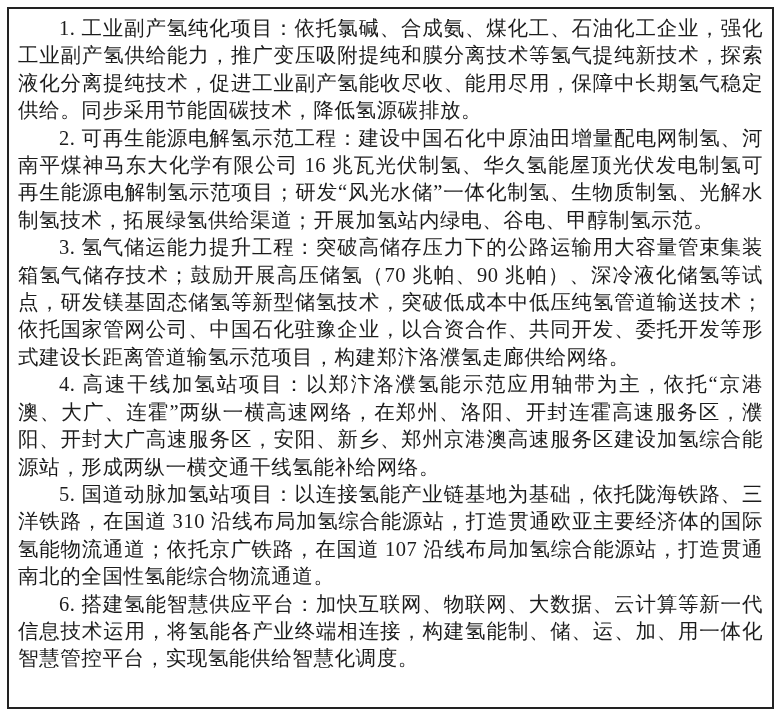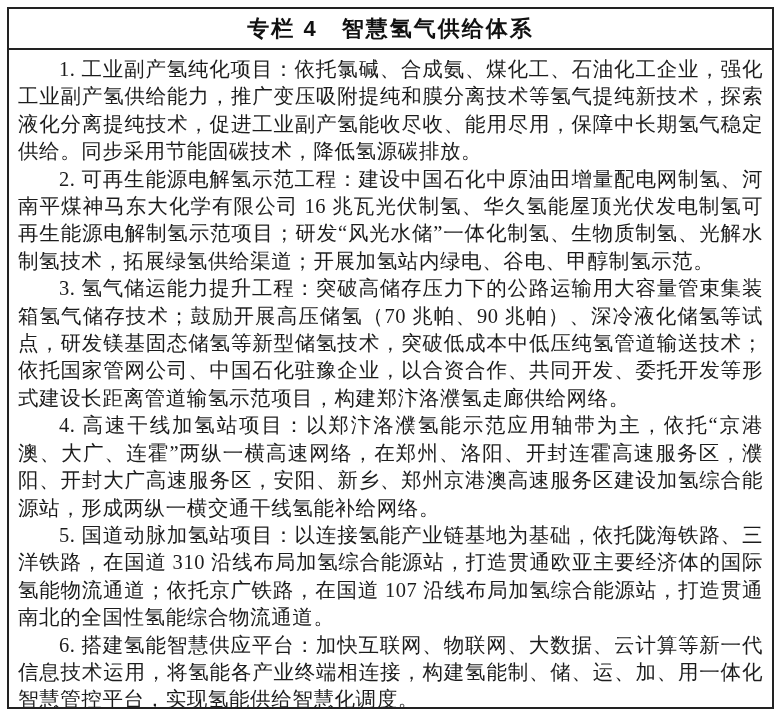--- a/index.html
+++ b/index.html
@@ -47,21 +47,20 @@
     text-align: justify;
     font-size: 20.5px;
     line-height: 27.4px;
     letter-spacing: 0.6px;
   }
 </style>
 </head>
 <body>
 
 <div class="panel">
-  <div class="panel-title">专栏 4　智慧氢气供给体系</div>
   <div class="panel-body">
     <p class="para">1. 工业副产氢纯化项目：依托氯碱、合成氨、煤化工、石油化工企业，强化工业副产氢供给能力，推广变压吸附提纯和膜分离技术等氢气提纯新技术，探索液化分离提纯技术，促进工业副产氢能收尽收、能用尽用，保障中长期氢气稳定供给。同步采用节能固碳技术，降低氢源碳排放。</p>
     <p class="para">2. 可再生能源电解氢示范工程：建设中国石化中原油田增量配电网制氢、河南平煤神马东大化学有限公司 16 兆瓦光伏制氢、华久氢能屋顶光伏发电制氢可再生能源电解制氢示范项目；研发“风光水储”一体化制氢、生物质制氢、光解水制氢技术，拓展绿氢供给渠道；开展加氢站内绿电、谷电、甲醇制氢示范。</p>
     <p class="para">3. 氢气储运能力提升工程：突破高储存压力下的公路运输用大容量管束集装箱氢气储存技术；鼓励开展高压储氢（70 兆帕、90 兆帕）、深冷液化储氢等试点，研发镁基固态储氢等新型储氢技术，突破低成本中低压纯氢管道输送技术；依托国家管网公司、中国石化驻豫企业，以合资合作、共同开发、委托开发等形式建设长距离管道输氢示范项目，构建郑汴洛濮氢走廊供给网络。</p>
     <p class="para">4. 高速干线加氢站项目：以郑汴洛濮氢能示范应用轴带为主，依托“京港澳、大广、连霍”两纵一横高速网络，在郑州、洛阳、开封连霍高速服务区，濮阳、开封大广高速服务区，安阳、新乡、郑州京港澳高速服务区建设加氢综合能源站，形成两纵一横交通干线氢能补给网络。</p>
     <p class="para">5. 国道动脉加氢站项目：以连接氢能产业链基地为基础，依托陇海铁路、三洋铁路，在国道 310 沿线布局加氢综合能源站，打造贯通欧亚主要经济体的国际氢能物流通道；依托京广铁路，在国道 107 沿线布局加氢综合能源站，打造贯通南北的全国性氢能综合物流通道。</p>
     <p class="para">6. 搭建氢能智慧供应平台：加快互联网、物联网、大数据、云计算等新一代信息技术运用，将氢能各产业终端相连接，构建氢能制、储、运、加、用一体化智慧管控平台，实现氢能供给智慧化调度。</p>
   </div>
 </div>
 

